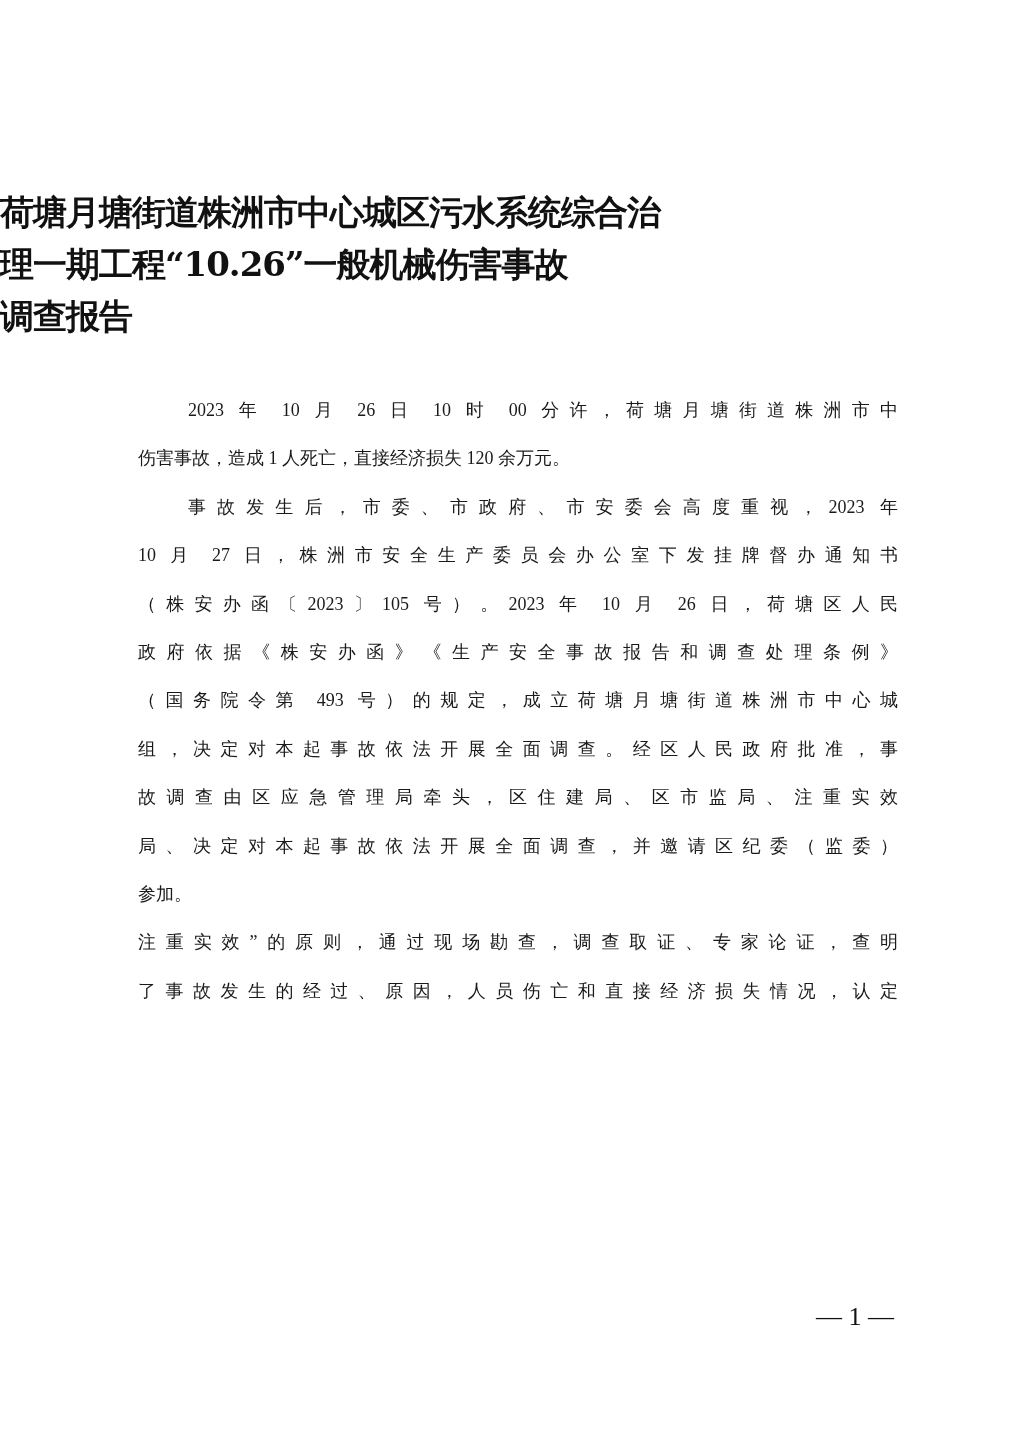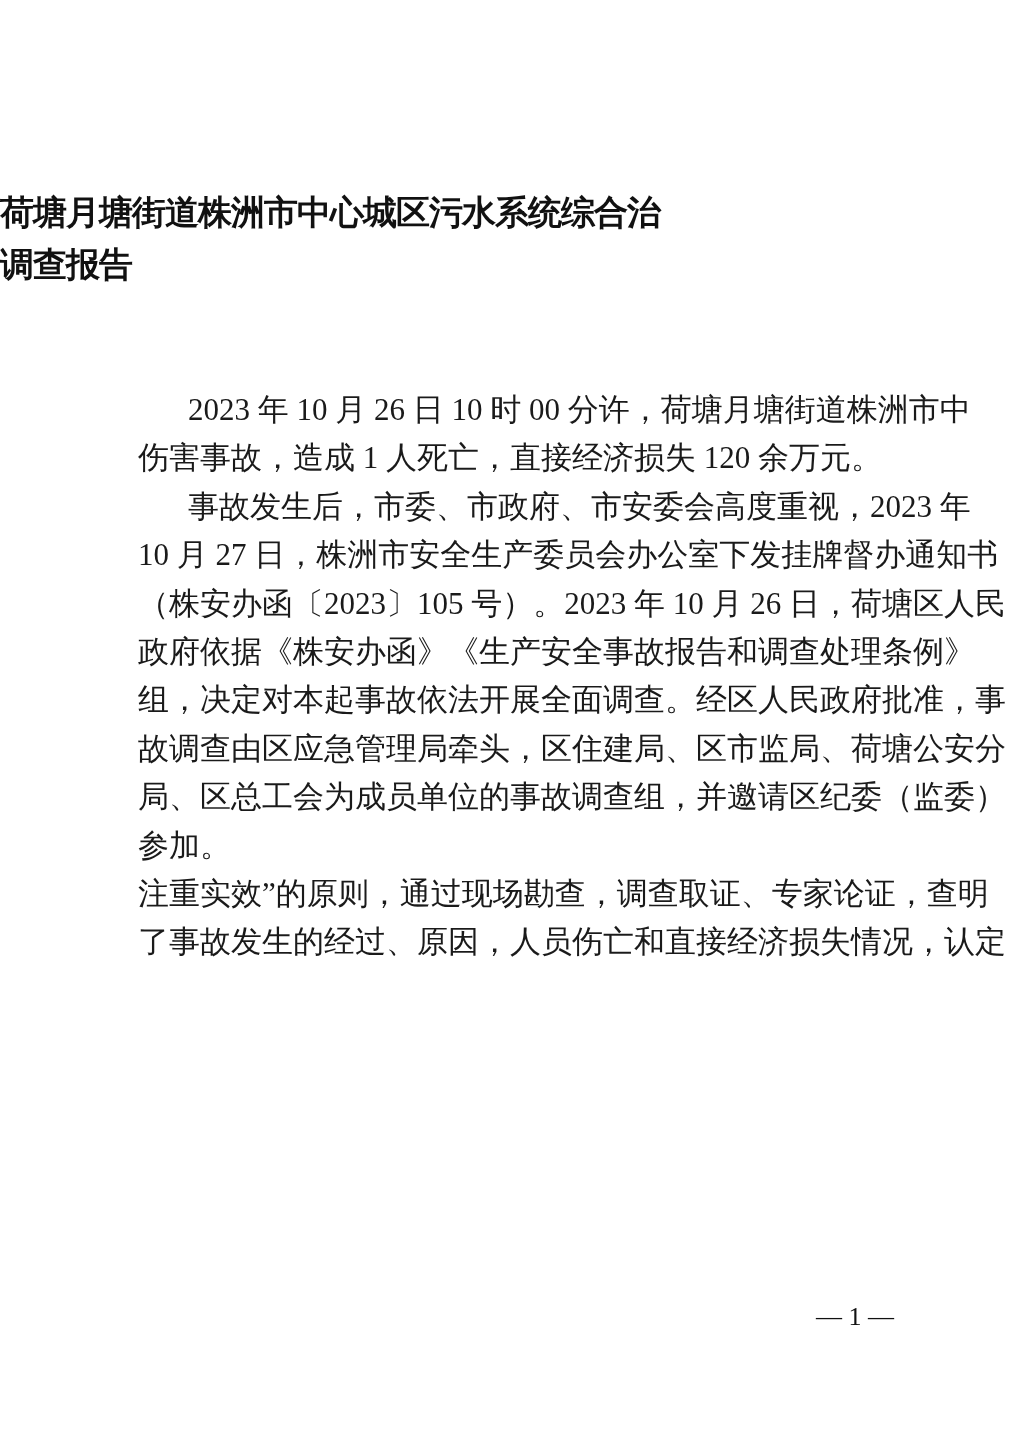--- a/index.html
+++ b/index.html
@@ -32,21 +32,21 @@
       color: #111;
       letter-spacing: -1px;
     }
     .title .tline { display: block; white-space: nowrap; }
     .body {
       position: absolute;
       left: 138px;
       top: 386px;
       width: 760px;
       font-family: "Liberation Serif", "DejaVu Serif", serif;
-      font-size: 31px;
+      font-size: 18px;
       color: #1a1a1a;
     }
     .line {
       display: block;
       height: 48.4px;
       line-height: 48.4px;
       white-space: nowrap;
       text-align: justify;
       text-align-last: justify;
     }
@@ -66,38 +66,40 @@
       white-space: nowrap;
     }
   </style>
 </head>
 <body>
 
 <div class="page">
 
   <div class="title">
     <span class="tline">荷塘月塘街道株洲市中心城区污水系统综合治</span>
+    <span class="tline">理一期工程“10.26”一般机械伤害事故</span>
     <span class="tline">调查报告</span>
   </div>
 
   <div class="body">
 
     <div>
       <span class="line indent">2023 年 10 月 26 日 10 时 00 分许，荷塘月塘街道株洲市中</span>
       <span class="line last">伤害事故，造成 1 人死亡，直接经济损失 120 余万元。</span>
     </div>
 
     <div>
       <span class="line indent">事故发生后，市委、市政府、市安委会高度重视，2023 年</span>
       <span class="line">10 月 27 日，株洲市安全生产委员会办公室下发挂牌督办通知书</span>
       <span class="line">（株安办函〔2023〕105 号）。2023 年 10 月 26 日，荷塘区人民</span>
       <span class="line">政府依据《株安办函》《生产安全事故报告和调查处理条例》</span>
+      <span class="line">（国务院令第 493 号）的规定，成立荷塘月塘街道株洲市中心城</span>
       <span class="line">组，决定对本起事故依法开展全面调查。经区人民政府批准，事</span>
-      <span class="line">故调查由区应急管理局牵头，区住建局、区市监局、荷塘公安分</span>
-      <span class="line">局、区总工会为成员单位的事故调查组，并邀请区纪委（监委）</span>
+      <span class="line">故调查由区应急管理局牵头，区住建局、区市监局、注重实效</span>
+      <span class="line">局、决定对本起事故依法开展全面调查，并邀请区纪委（监委）</span>
       <span class="line last">参加。</span>
     </div>
 
     <div>
       <span class="line">注重实效”的原则，通过现场勘查，调查取证、专家论证，查明</span>
       <span class="line">了事故发生的经过、原因，人员伤亡和直接经济损失情况，认定</span>
     </div>
 
   </div>
 

